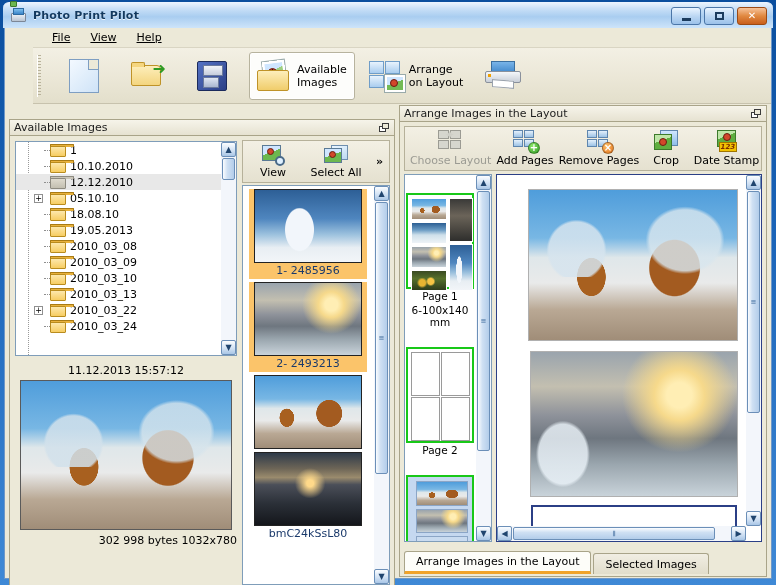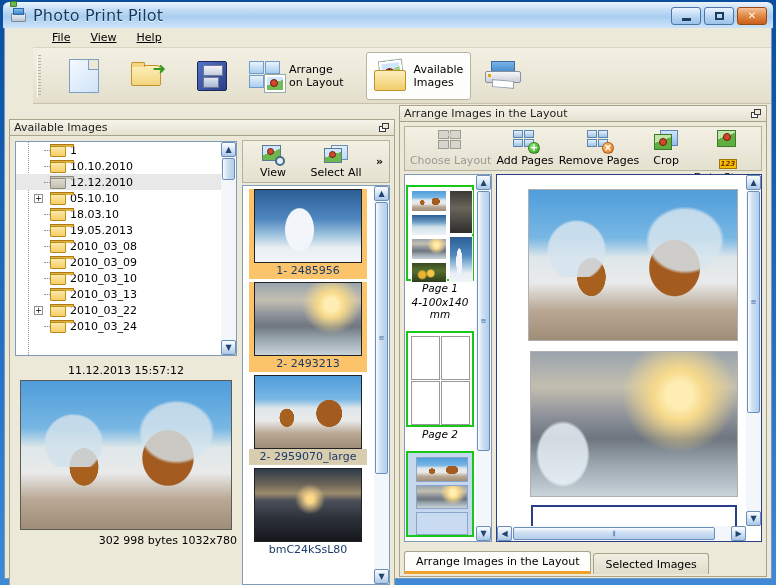--- a/index.html
+++ b/index.html
@@ -25,21 +25,21 @@
     background: linear-gradient(180deg,#e8f2fd 0%, #c9e0f7 22%, #a9cdf0 55%, #cde4fa 100%);
     border-radius: 6px 6px 0 0;
     border-top: 1px solid #e9f3ff;
     display: flex; align-items: center;
   }
   #titlebar .app-icon {
     width: 18px; height: 18px; margin: 0 5px 0 7px;
     position: relative; flex: none;
   }
   #titlebar .title-text {
-    font-size: 16px; font-weight: normal; color: #12395f;
+    font-size: 11px; font-weight: bold; color: #12395f;
     letter-spacing: .2px;
     text-shadow: 0 1px 0 #ffffffcc;
   }
   .wbtns { position: absolute; right: 6px; top: 4px; display: flex; gap: 3px; }
   .wbtn {
     width: 30px; height: 18px;
     border: 1px solid #4b76a8;
     border-radius: 3px;
     background: linear-gradient(180deg,#eaf4ff,#b9d5f2 55%,#9cc2ea);
     display: flex; align-items: center; justify-content: center;
@@ -222,21 +222,21 @@
     display: flex; flex-direction: column; align-items: center;
     padding: 0 5px; min-width: 48px;
   }
   .rp-btn .lbl { font-size: 11px; margin-top: 2px; white-space: nowrap; }
   .rp-btn.disabled .lbl { color: #9b9b93; }
 
   #page-strip {
     position: absolute; left: 4px; top: 52px; width: 88px; bottom: 34px;
     background: #fff; border: 1px solid #7f9db9; overflow: hidden;
   }
-  .page-entry { width: 70px; margin: 10px auto 0; text-align: center; font-style: italic; }
+  .page-entry { width: 70px; margin: 18px auto 0; text-align: center; }
   .page-thumb {
     width: 68px; border: 2px solid #18c818; background: #fff;
     margin: 0 auto; position: relative;
   }
   .page-label { font-size: 10.5px; line-height: 12px; padding: 1px 0; }
   .page-thumb.selected { background: #c5d8f0; }
 
   #canvas-area {
     position: absolute; left: 96px; top: 52px; right: 4px; bottom: 34px;
     background: #fff; border: 1px solid #2b3f86; overflow: hidden;
@@ -376,21 +376,21 @@
   }
   .badge.green { background: radial-gradient(circle at 35% 30%, #8ee86a, #2f9b22); }
   .badge.orange { background: radial-gradient(circle at 35% 30%, #ffc169, #e0711a); }
   .ic-crop { width: 24px; height: 22px; }
   .ic-crop .b { position:absolute; right:0; top:0; width:18px; height:16px;
     background: linear-gradient(180deg,#cfe6ff,#8fbde8); border:1px solid #5f86ae;}
   .ic-crop .f { position:absolute; left:0; top:4px; width:18px; height:16px;
     background: linear-gradient(160deg,#bfe6a8 0 40%,#5fae3f 40% 100%); border:1px solid #3d7a2b;}
   .ic-crop .bug { position:absolute; left:5px; top:8px; width:8px; height:8px; background:#d2472a;
     border-radius:50%; border:1px solid #6b1d10;}
-  .ic-date { width: 24px; height: 39px; }
+  .ic-date { width: 24px; height: 22px; }
   .ic-date .f { position:absolute; left:2px; top:0; width:19px; height:17px;
     background: linear-gradient(160deg,#bfe6a8 0 38%,#5fae3f 38% 100%); border:1px solid #3d7a2b;}
   .ic-date .bug { position:absolute; left:8px; top:3px; width:8px; height:8px; background:#d2472a;
     border-radius:50%; border:1px solid #6b1d10;}
   .ic-date .num { position:absolute; left:4px; bottom:0; background:#f2c200; color:#7a2b00;
     font-size:7px; font-weight:bold; padding:0 1px; border:1px solid #a07500; line-height:8px;}
 
   .app-ico-art { width:18px; height:18px; position:relative; }
   .app-ico-art .m { position:absolute; left:1px; top:6px; width:15px; height:9px;
     background: linear-gradient(180deg,#eef3f8,#b9c4d2); border:1px solid #7d8796; border-radius:1px;}
@@ -478,47 +478,47 @@
         </span>
       </div>
 
       <div class="tb-btn" style="margin-left:16px;">
         <span class="icon ic-disk">
           <i class="shutter"></i>
             <i class="lbl2"></i>
         </span>
       </div>
 
+      <div class="tb-btn active" style="margin-left:14px;">
+        <span class="icon ic-photos">
+          <i class="ph"></i>
+            <i class="bug"></i>
+            <i class="f1"></i>
+        </span>
+        <span class="tb-label">
+          <span>Available</span><br>
+          <span>Images</span>
+        </span>
+      </div>
+
       <div class="tb-btn" style="margin-left:6px;">
         <span class="icon ic-win">
           <i class="pane p1"></i>
             <i class="pane p2"></i>
             <i class="pane p3"></i>
             <i class="pane p4"></i>
           <i class="ph"></i>
             <i class="bug"></i>
         </span>
         <span class="tb-label">
           <span>Arrange</span><br>
           <span>on Layout</span>
         </span>
       </div>
 
-      <div class="tb-btn active" style="margin-left:14px;">
-        <span class="icon ic-photos">
-          <i class="ph"></i>
-            <i class="bug"></i>
-            <i class="f1"></i>
-        </span>
-        <span class="tb-label">
-          <span>Available</span><br>
-          <span>Images</span>
-        </span>
-      </div>
-
       <div class="tb-btn" style="margin-left:6px;">
         <span class="icon ic-printer">
           <i class="top"></i>
             <i class="mid"></i>
             <i class="out"></i>
             <i class="led"></i>
         </span>
       </div>
     </div>
 
@@ -568,21 +568,21 @@
                     <i class="body"></i>
                   </span>
                   <span>05.10.10</span>
                 </div>
                 <div class="tree-row">
                   <span class="dots"></span>
                   <span class="folder-ico">
                     <i class="tab"></i>
                     <i class="body"></i>
                   </span>
-                  <span>18.03.10</span>
+                  <span>18.08.10</span>
                 </div>
                 <div class="tree-row">
                   <span class="dots"></span>
                   <span class="folder-ico">
                     <i class="tab"></i>
                     <i class="body"></i>
                   </span>
                   <span>19.05.2013</span>
                 </div>
                 <div class="tree-row">
@@ -677,21 +677,20 @@
                 <div class="thumb-item sel">
                   <div class="thumb-frame photo-tree"></div>
                   <div class="thumb-caption">1- 2485956</div>
                 </div>
                 <div class="thumb-item sel">
                   <div class="thumb-frame photo-sunset"></div>
                   <div class="thumb-caption">2- 2493213</div>
                 </div>
                 <div class="thumb-item partial">
                   <div class="thumb-frame photo-horses"></div>
-                  <div class="thumb-caption">2- 2959070_large</div>
                 </div>
                 <div class="thumb-item">
                   <div class="thumb-frame photo-lake"></div>
                   <div class="thumb-caption">bmC24kSsL80</div>
                 </div>
               </div>
             <div class="sb-v">
               <div class="sb-btn top">▲</div>
               <div class="sb-track-v"></div>
               <div class="sb-thumb-v" style="top:16px;height:272px;display:flex;align-items:center;justify-content:center;">
@@ -770,21 +769,21 @@
                     <div style="position:relative;height:100%;">
                       <div class="photo-horses" style="position:absolute;left:1px;top:1px;width:36px;height:22px;border:1px solid #fff;"></div>
                       <div class="photo-frost" style="position:absolute;left:1px;top:25px;width:36px;height:22px;border:1px solid #fff;"></div>
                       <div class="photo-sunset" style="position:absolute;left:1px;top:49px;width:36px;height:22px;border:1px solid #fff;"></div>
                       <div class="photo-flowers" style="position:absolute;left:1px;top:73px;width:36px;height:21px;border:1px solid #fff;"></div>
                       <div class="photo-dark" style="position:absolute;left:39px;top:1px;width:24px;height:44px;border:1px solid #fff;"></div>
                       <div class="photo-tree" style="position:absolute;left:39px;top:47px;width:24px;height:47px;border:1px solid #fff;"></div>
                     </div>
                   </div>
                   <div class="page-label">Page 1</div>
-                  <div class="page-label">4-100x140 mm</div>
+                  <div class="page-label">6-100x140 mm</div>
                 </div>
                 <div class="page-entry">
                   <div class="page-thumb" style="height: 96px; padding: 3px;">
                     <div style="position:relative;height:100%;">
                       <div style="position:absolute;left:0;top:0;width:29px;height:44px;border:1px solid #9a9a9a;background:#fff;"></div>
                       <div style="position:absolute;left:30px;top:0;width:29px;height:44px;border:1px solid #9a9a9a;background:#fff;"></div>
                       <div style="position:absolute;left:0;top:45px;width:29px;height:44px;border:1px solid #9a9a9a;background:#fff;"></div>
                       <div style="position:absolute;left:30px;top:45px;width:29px;height:44px;border:1px solid #9a9a9a;background:#fff;"></div>
                     </div>
                   </div>

